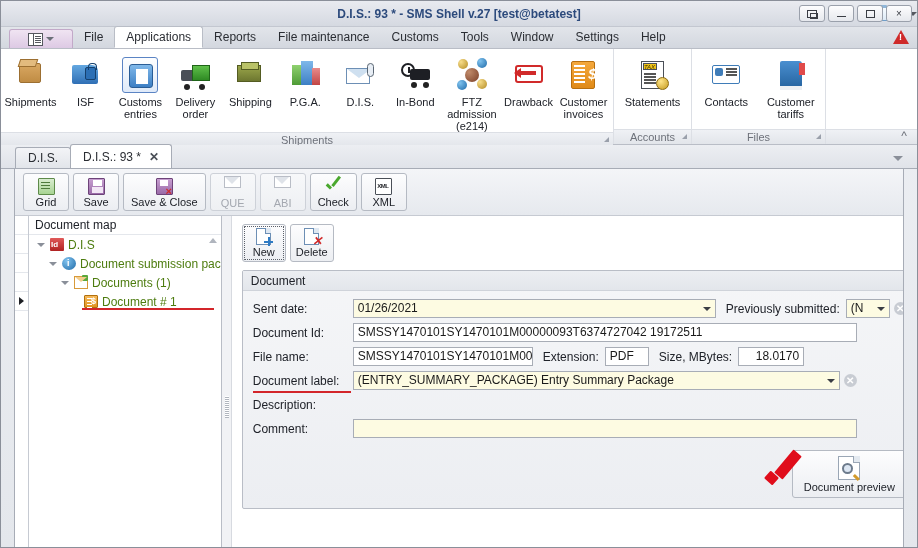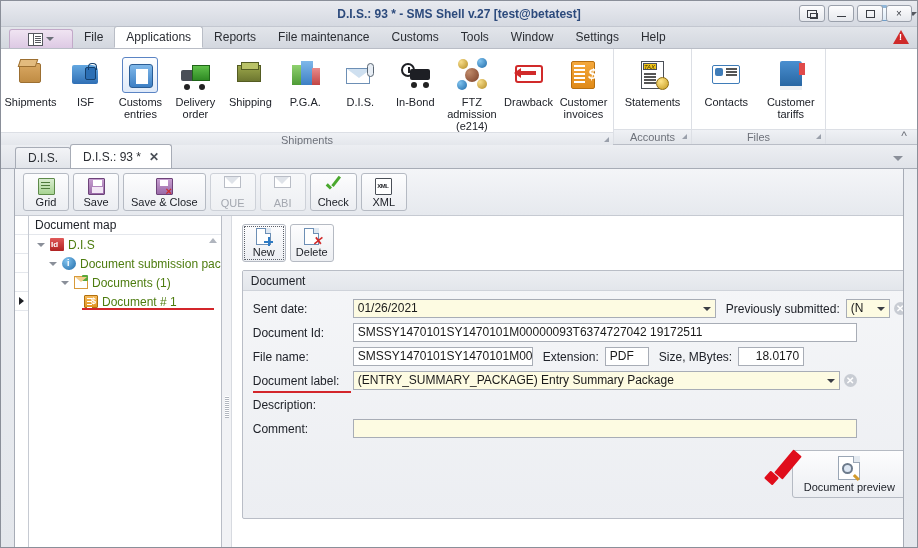--- a/index.html
+++ b/index.html
@@ -482,21 +482,21 @@
   }
   .group-title {
     height: 20px; line-height: 20px;
     padding-left: 8px;
     font-size: 12px;
     color: #20232a;
     background: linear-gradient(#eceef2, #e3e6eb);
     border-bottom: 1px solid #cfd3da;
   }
   .group-inner {
-    padding: 8px 10px 20px 10px;
+    padding: 8px 10px 10px 10px;
   }
   .frow {
     display: flex; align-items: center;
     height: 19px;
     margin-bottom: 5px;
     position: relative;
   }
   .flabel {
     width: 100px;
     font-size: 12px; color: #20232a;

